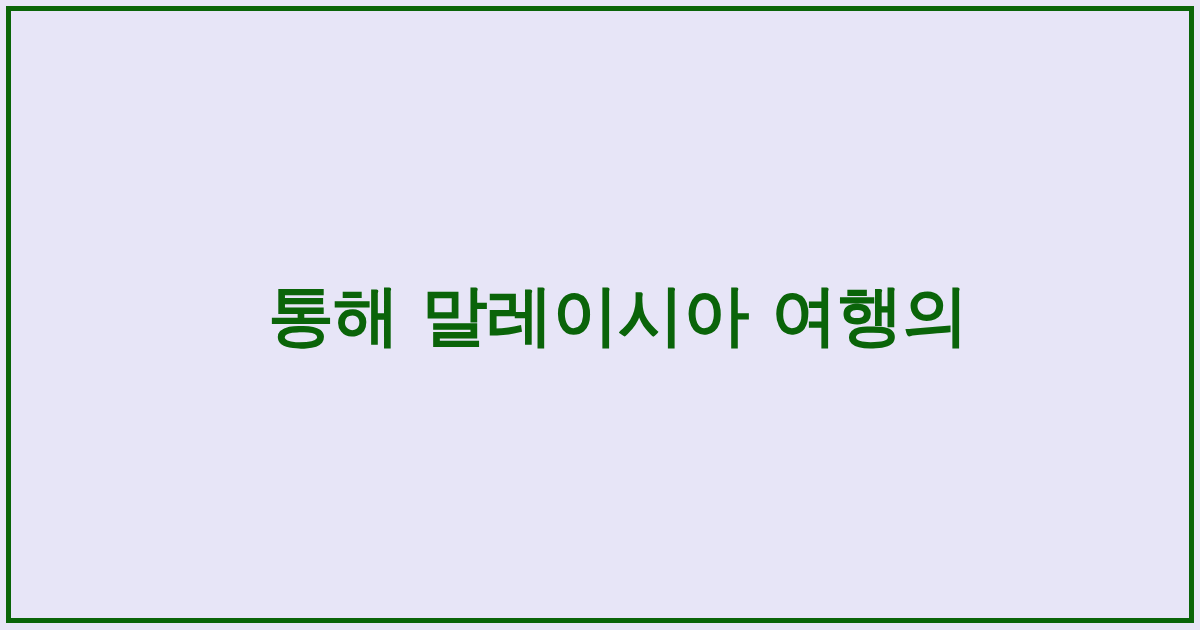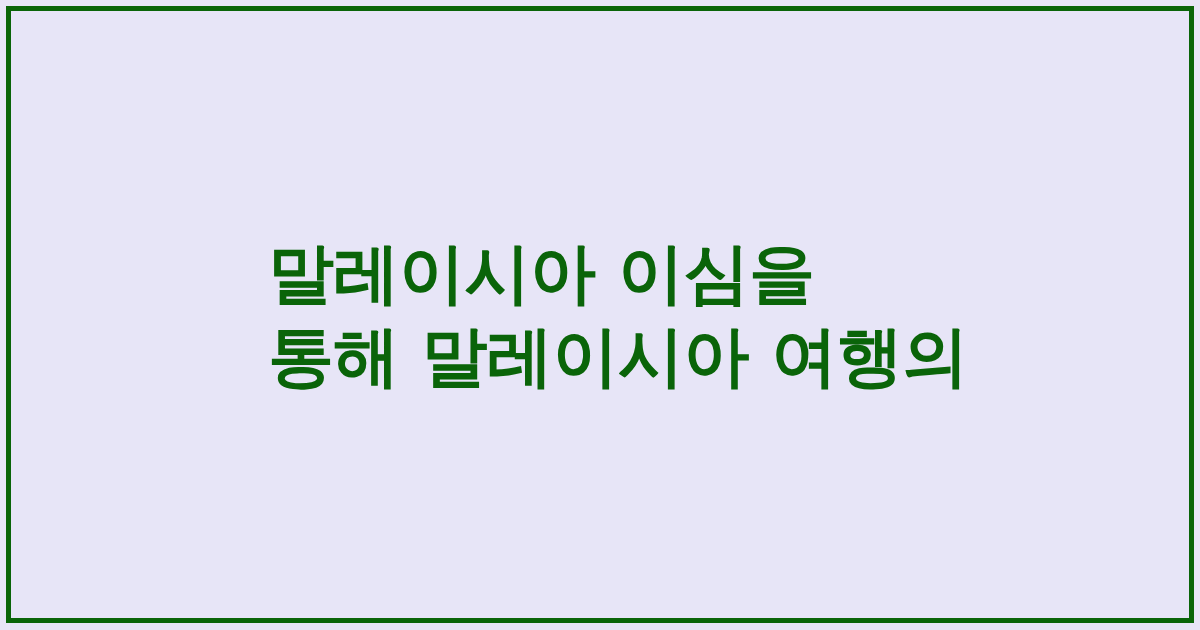--- a/index.html
+++ b/index.html
@@ -63,17 +63,16 @@
   }
 </style>
 </head>
 <body>
 
 <div id="og-card">
 
   <div id="card-frame"></div>
 
   <div id="title-block">
-    <span class="title-line">말레이시아 이심을</span>
     <span class="title-line">통해 말레이시아 여행의</span>
   </div>
 
 </div>
 
 </body></html>

